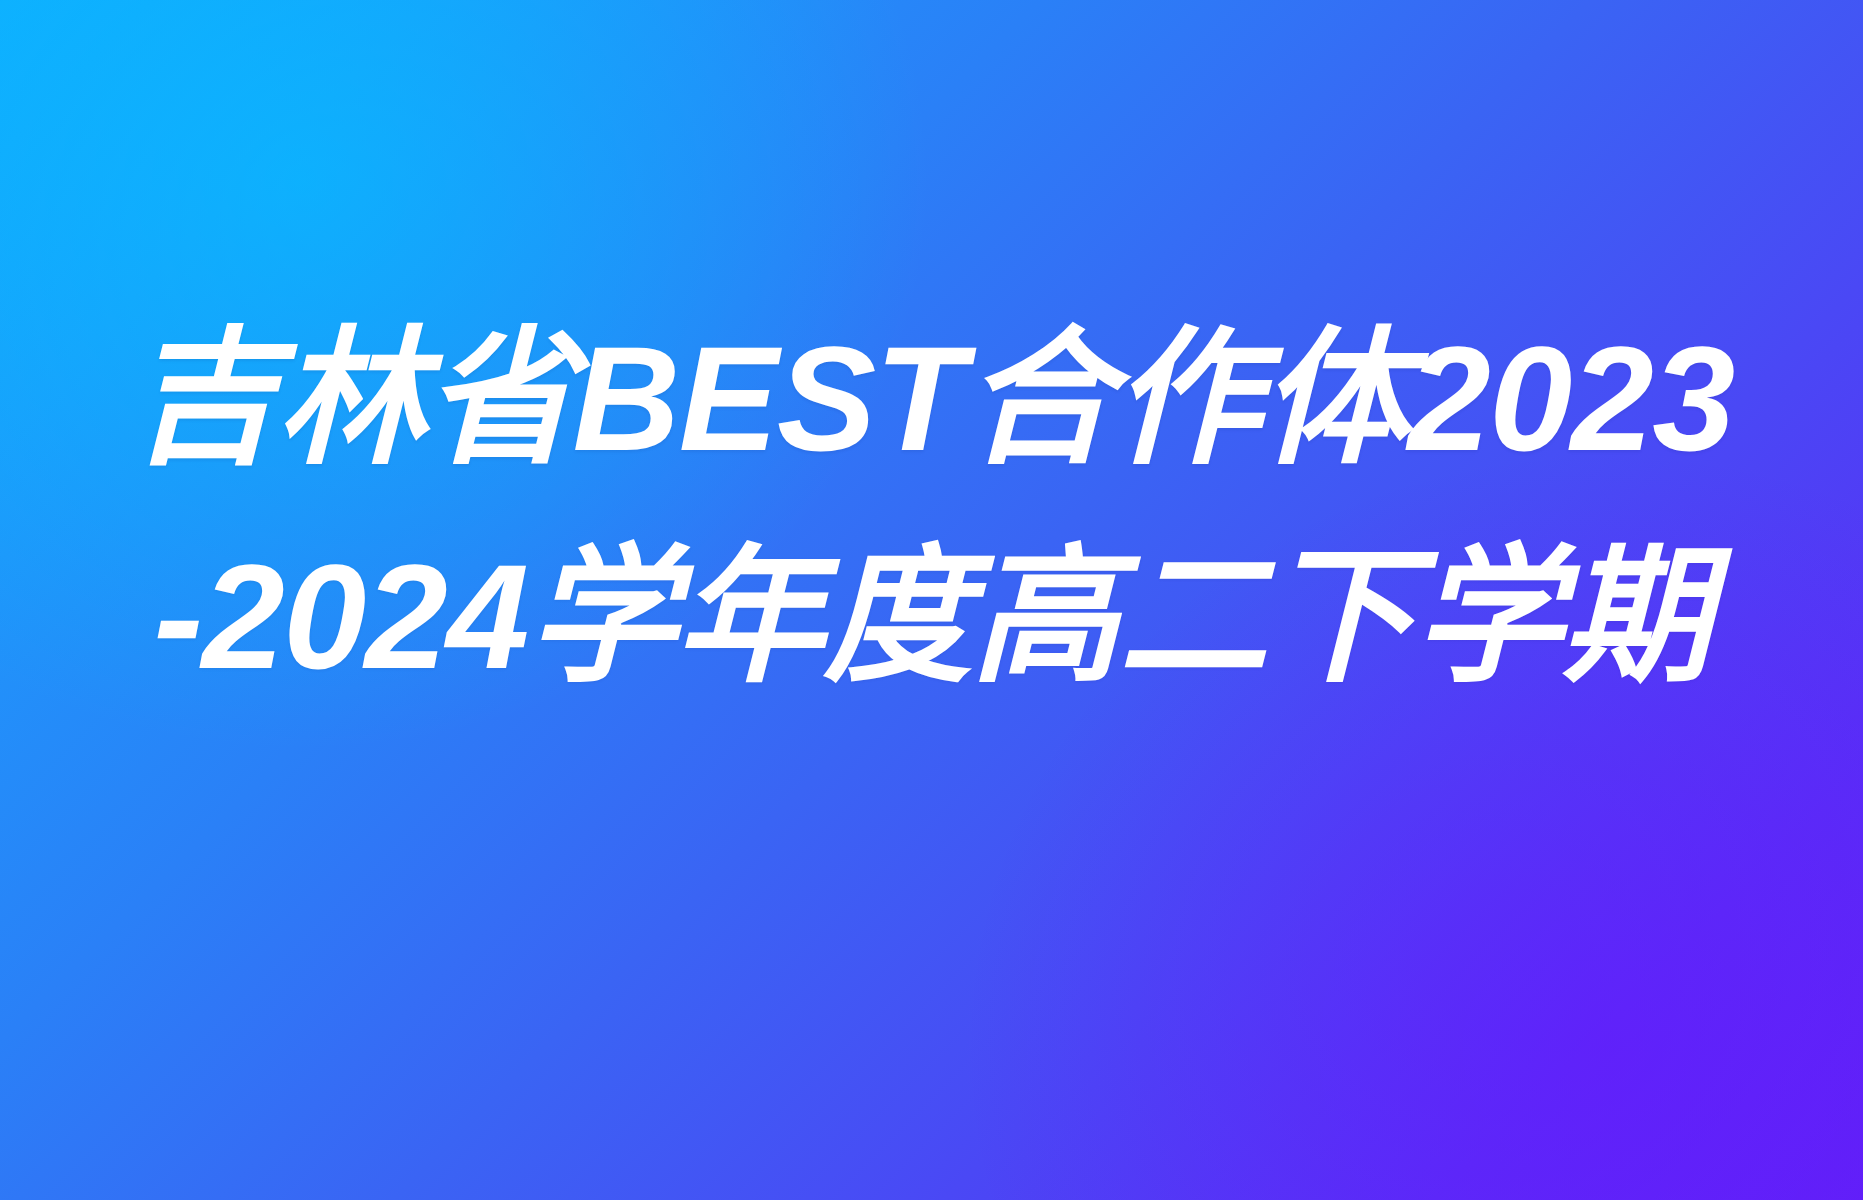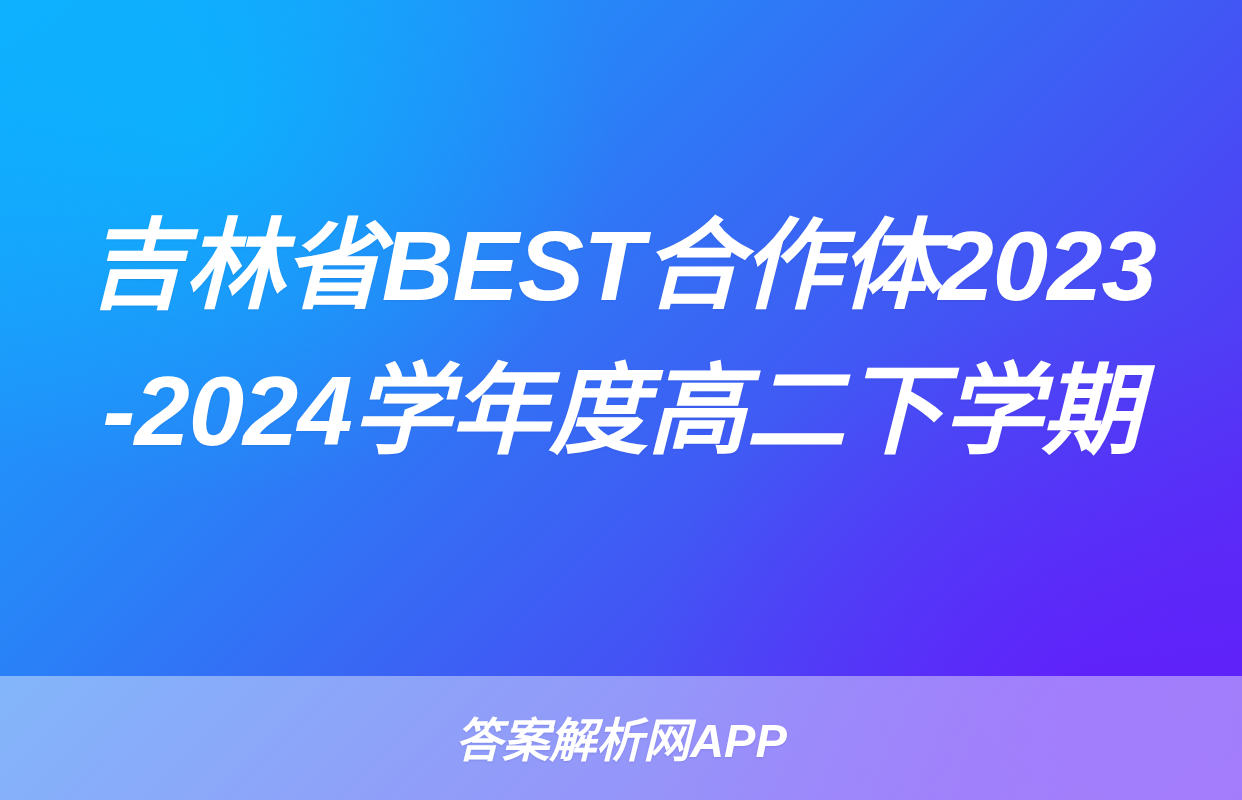--- a/index.html
+++ b/index.html
@@ -111,17 +111,14 @@
 <div id="card">
 
   <div class="bloom-tl"></div>
   <div class="bloom-br"></div>
 
   <div id="title-block">
     <span class="title-line l1">吉林省BEST合作体2023</span>
     <span class="title-line l2">-2024学年度高二下学期</span>
   </div>
 
-  <div id="footer-band">
-    <span id="watermark-text">答案解析网APP</span>
-  </div>
 
 </div>
 
 </body></html>

